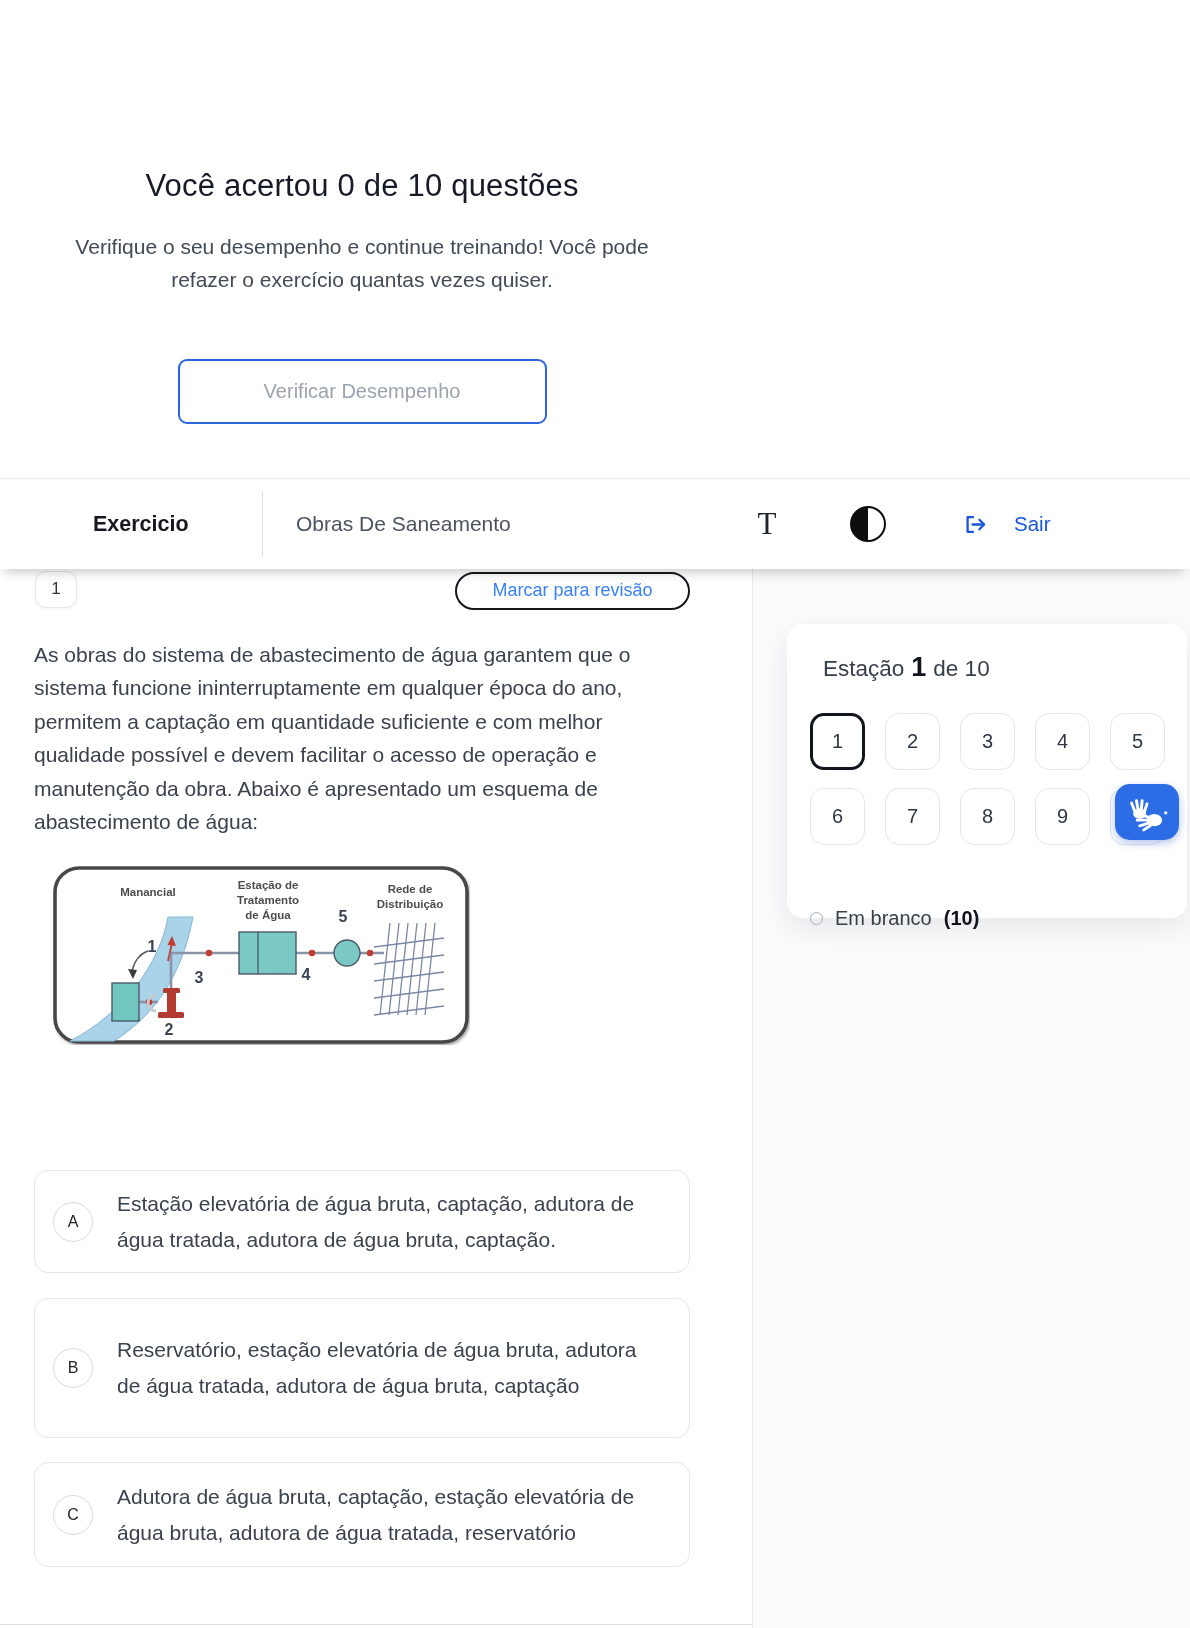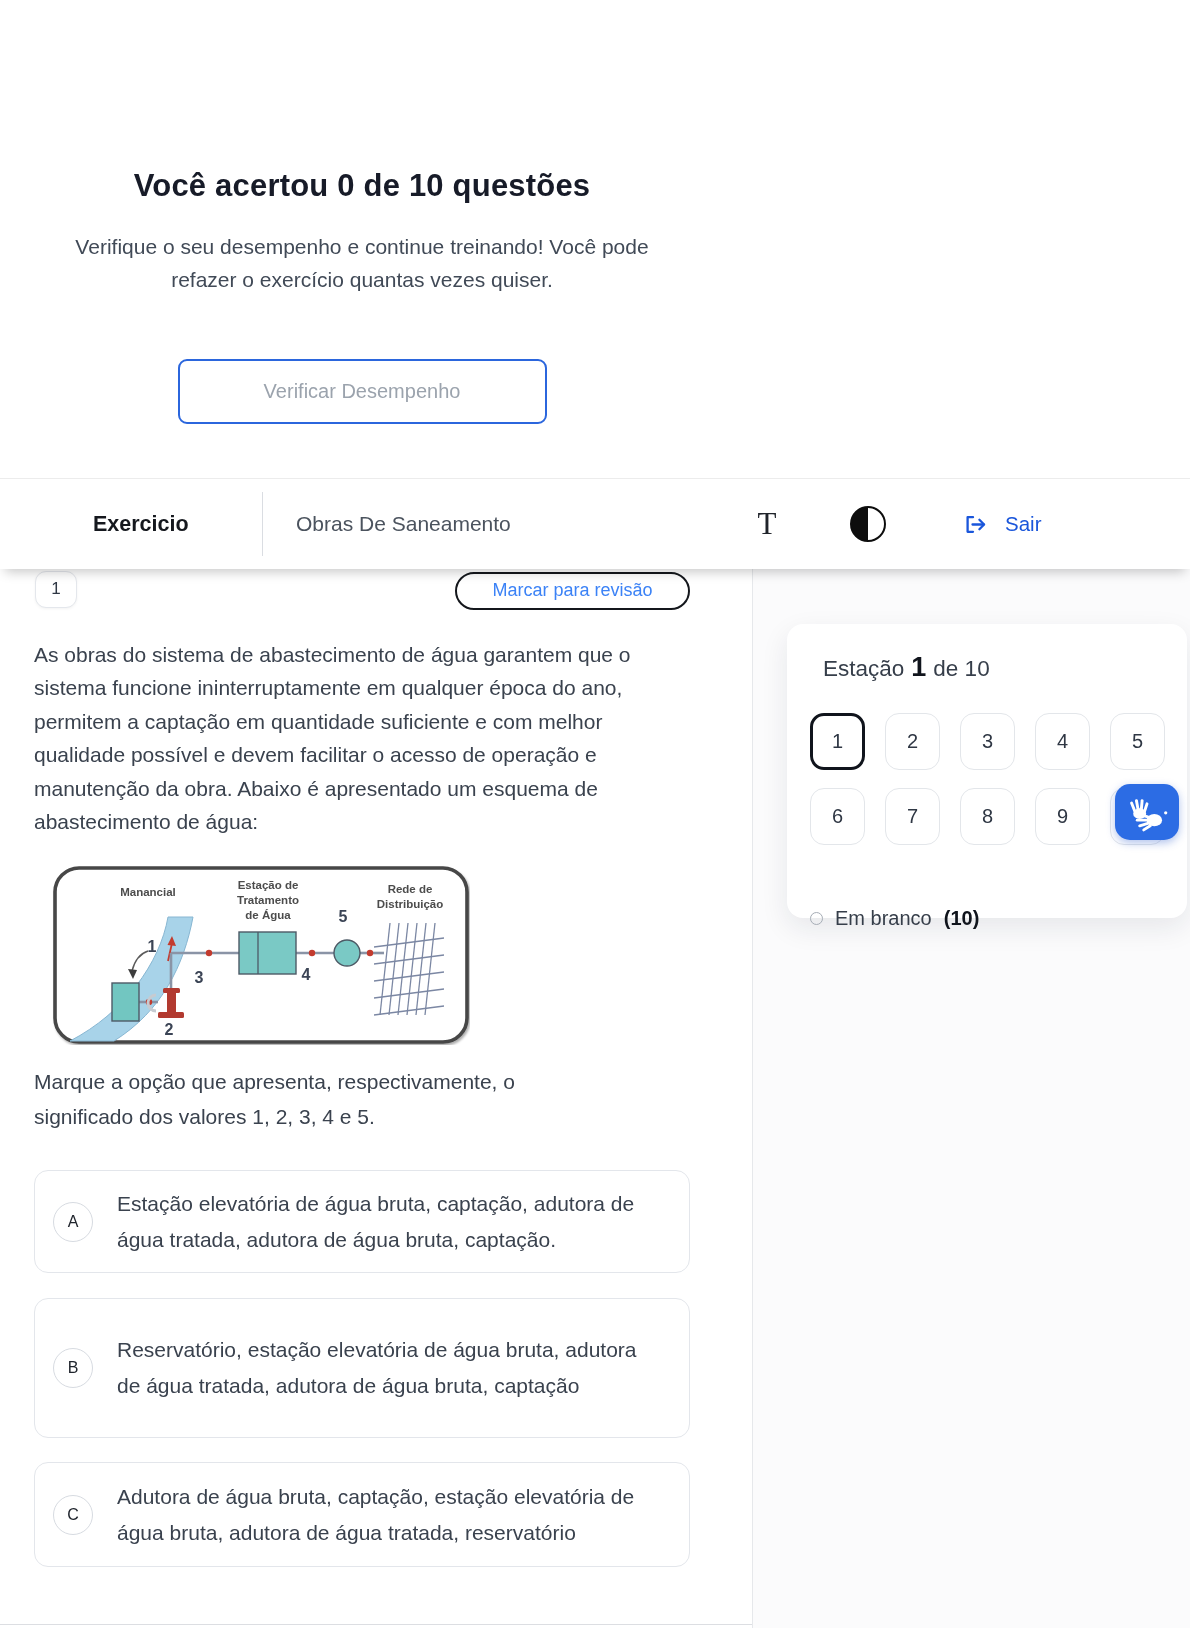--- a/index.html
+++ b/index.html
@@ -2,35 +2,35 @@
 <html><head>
 <meta charset="utf-8">
 <style>
   html,body{margin:0;padding:0;}
   body{
     width:1190px;height:1628px;position:relative;background:#fff;overflow:hidden;
     font-family:"Liberation Sans", sans-serif;color:#3a424e;
   }
   
   .result{position:absolute;top:0;left:0;width:724px;height:478px;text-align:center;}
-  .result-title{margin:168px 0 0;font-size:31px;font-weight:700;color:#171b28;letter-spacing:.2px;}
+  .result-title{margin:168px 0 0;font-size:31px;font-weight:400;color:#171b28;letter-spacing:.2px;}
   .result-sub{margin-top:26px;font-size:21px;line-height:33px;color:#414a57;}
   .verify-btn{display:inline-block;margin-top:63px;width:369px;height:65px;line-height:61px;
     border:2px solid #2b66dd;border-radius:9px;font-size:20px;color:#9ba3ad;background:#fff;box-sizing:border-box;cursor:pointer;}
   
   .toolbar{position:absolute;top:478px;left:0;width:1190px;height:90px;background:#fff;
     border-top:1px solid #ececec;box-shadow:0 8px 11px -5px rgba(0,0,0,.22);z-index:6;}
   .tb-section{position:absolute;left:93px;top:0;height:90px;line-height:90px;font-size:21.5px;font-weight:700;color:#15181e;}
   .tb-div{position:absolute;left:262px;top:13px;width:1px;height:64px;background:#dadde2;}
   .tb-course{position:absolute;left:296px;top:0;height:90px;line-height:90px;font-size:21px;color:#4b535e;}
   .tool-font{position:absolute;left:746px;top:23px;width:42px;height:44px;text-align:center;
     font-family:"Liberation Serif", serif;font-size:31px;color:#20242b;line-height:44px;cursor:pointer;}
   .tool-contrast{position:absolute;left:850px;top:27px;width:36px;height:36px;border-radius:50%;
     border:2.5px solid #0d0d0d;box-sizing:border-box;background:linear-gradient(90deg,#0d0d0d 0 50%,#fff 50% 100%);cursor:pointer;}
-  .tool-exit{position:absolute;left:964px;top:0;height:90px;display:flex;align-items:center;gap:18px;
+  .tool-exit{position:absolute;left:964px;top:0;height:90px;display:flex;align-items:center;gap:27px;
     color:#1a56db;font-size:20.5px;cursor:pointer;}
   
   .content-left{position:absolute;top:568px;left:0;width:752px;height:1060px;background:#fff;}
   .qnum{position:absolute;left:35px;top:3px;width:42px;height:37px;border:1.5px solid #e4e7ec;border-radius:11px;
     box-sizing:border-box;text-align:center;line-height:34px;font-size:17px;color:#2f3744;background:#fff;box-shadow:0 1px 3px rgba(0,0,0,.05);}
   .review-pill{position:absolute;left:455px;top:4px;width:235px;height:38px;box-sizing:border-box;border:2.5px solid #14171c;
     border-radius:22px;background:#fff;text-align:center;line-height:32px;font-size:18px;color:#3b82f6;cursor:pointer;}
   .qtext{position:absolute;left:34px;top:70px;width:664px;font-size:21px;line-height:33.4px;color:#3a424e;}
   .diagram{position:absolute;left:52px;top:297px;width:418px;height:180px;}
   .prompt{position:absolute;left:34px;top:496px;width:560px;font-size:21px;line-height:35px;color:#3a424e;}
@@ -161,21 +161,20 @@
       <g font-size="16" font-weight="600" fill="#3b4455" text-anchor="middle">
         <text x="100" y="87">1</text>
         <text x="117" y="170">2</text>
         <text x="147" y="118">3</text>
         <text x="254" y="115">4</text>
         <text x="291" y="57">5</text>
       </g>
     </svg>
   </div>
 
-  <div class="prompt">Marque a opção que apresenta, respectivamente, o significado dos valores 1, 2, 3, 4 e 5.</div>
 
   <div class="option opt-a">
     <span class="opt-letter">A</span>
     <div class="opt-text">Estação elevatória de água bruta, captação, adutora de água tratada, adutora de água bruta, captação.</div>
   </div>
   <div class="option opt-b">
     <span class="opt-letter">B</span>
     <div class="opt-text">Reservatório, estação elevatória de água bruta, adutora de água tratada, adutora de água bruta, captação</div>
   </div>
   <div class="option opt-c">

